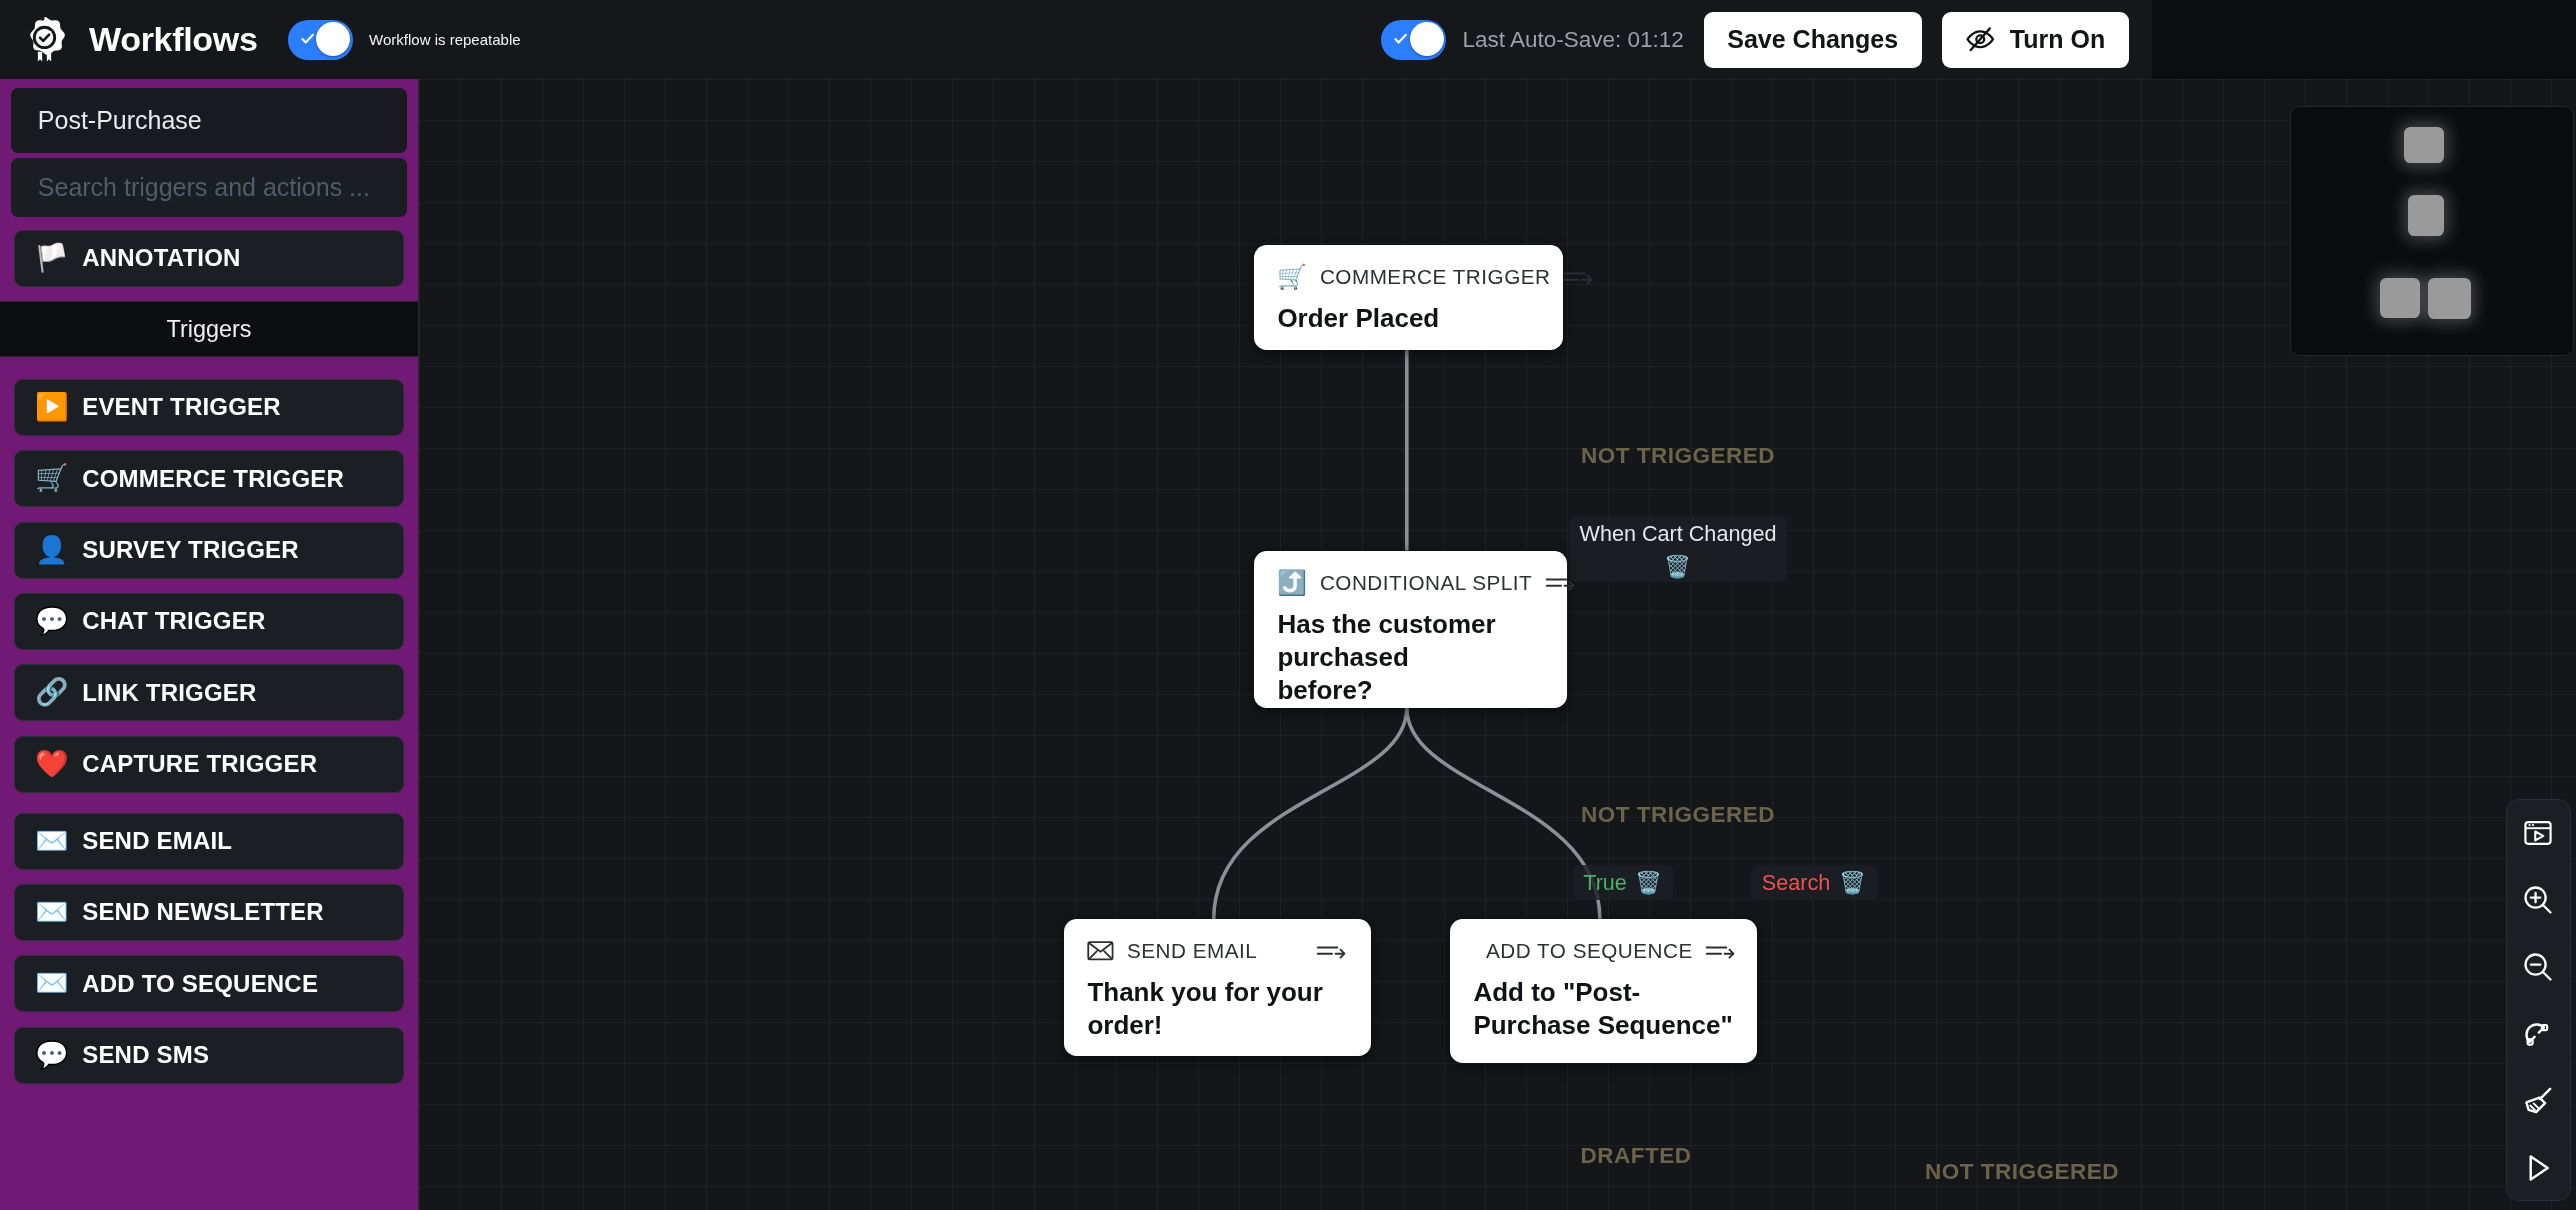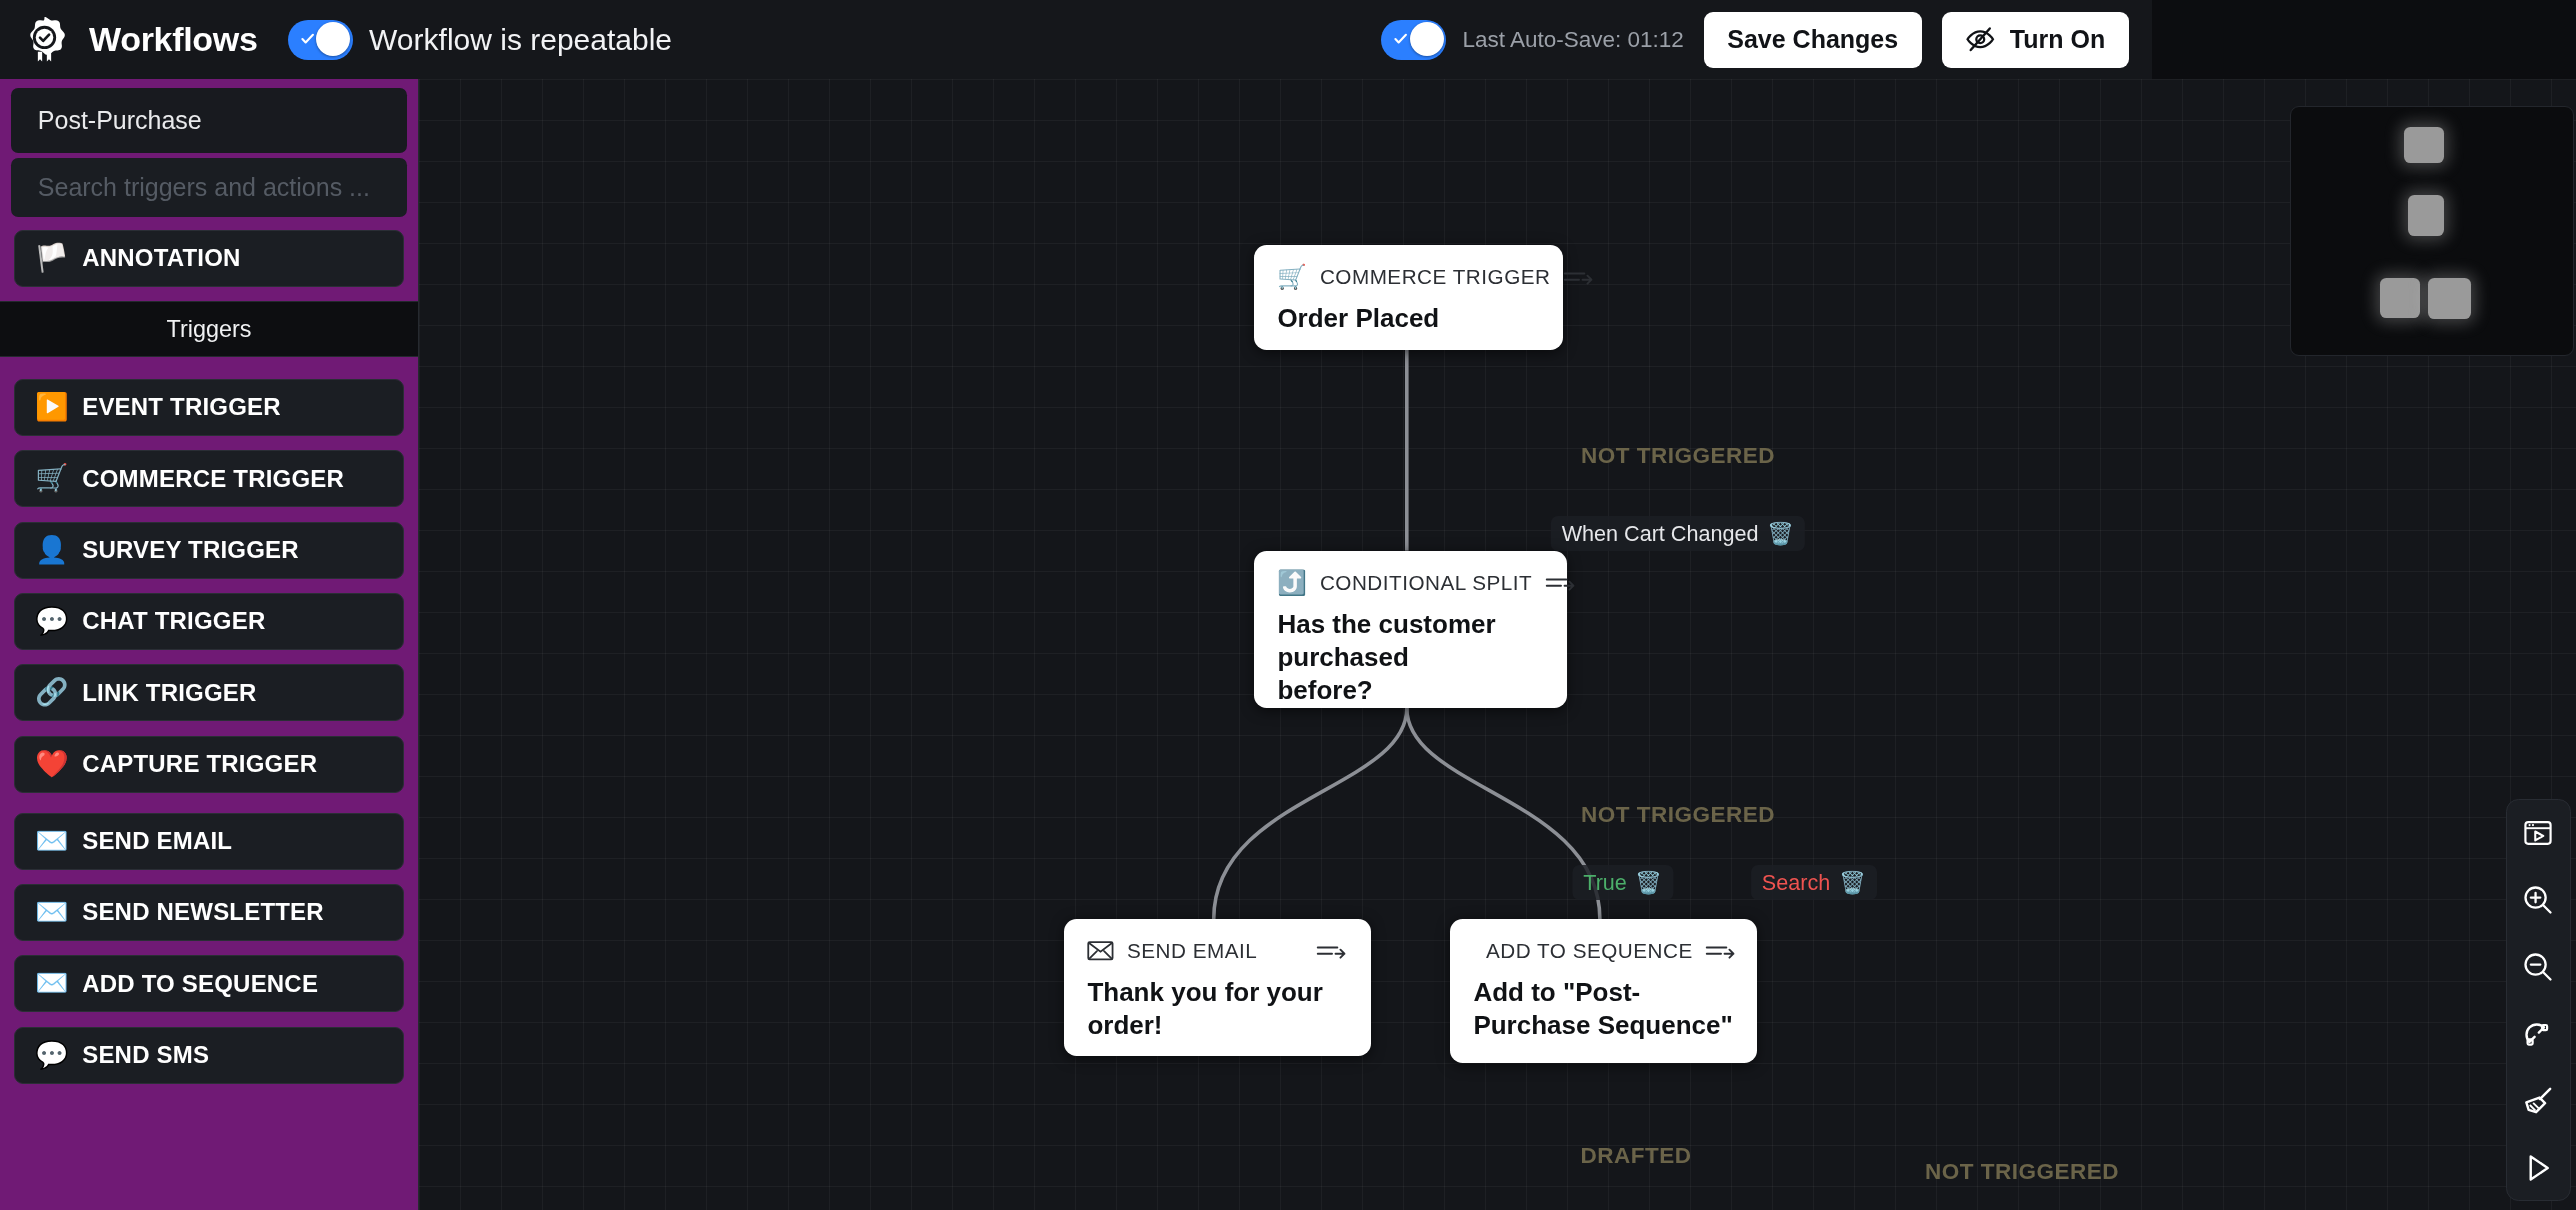--- a/index.html
+++ b/index.html
@@ -33,21 +33,21 @@
     position: absolute; right: 2.7px; top: 2.7px;
     width: 34px; height: 34px; border-radius: 50%;
     background: #ffffff; box-shadow: 0 0.9px 2.7px rgba(0,0,0,.4);
   }
   .toggle .tick {
     position: absolute; left: 11.7px; top: 11.7px;
     width: 15.3px; height: 15.3px;
   }
   .header-toggle-wrap { margin-left: 30.5px; display: flex; align-items: center; }
   .toggle-caption {
-    color: #f2f3f5; font-size: 30px; margin-left: 16px; white-space: nowrap;
+    color: #f2f3f5; font-size: 15px; margin-left: 16px; white-space: nowrap;
   }
   .header-right {
     margin-left: auto; display: flex; align-items: center; gap: 0;
   }
   .autosave-text {
     color: #9ba0a8; font-size: 22.5px; margin: 0 20px 0 16px; white-space: nowrap;
   }
   .hbtn {
     height: 56px; border-radius: 9px; background: #ffffff; color: #111317;
     font-size: 25px; font-weight: 600; display: flex; align-items: center;
@@ -295,21 +295,21 @@
         <span class="nh-label">COMMERCE TRIGGER</span>
         <svg class="nh-arrow" width="32" height="20" viewBox="0 0 36 22">
           <path d="M2 7h22M2 14h16" stroke="#2c2f34" stroke-width="2.2" stroke-linecap="round"></path>
           <path d="M22 14h10m-4.5-4.5L32 14l-4.5 4.5" stroke="#2c2f34" stroke-width="2.2" fill="none" stroke-linecap="round" stroke-linejoin="round"></path>
         </svg>
       </div>
       <div class="node-title">Order Placed</div>
     </div>
     <div class="node-status" style="left:1259px; top:364px; transform:translateX(-50%);">NOT TRIGGERED</div>
 
-    <div class="edge-label" style="left:1259px; top:437px; transform:translateX(-50%);">
+    <div class="edge-label" style="left:1259px; top:437px; transform:translateX(-50%);flex-direction:column;">
       <span class="el-text">When Cart Changed</span>
       <span class="trash">🗑️</span>
     </div>
 
     <div class="node" style="left:835px; top:472px; width:313px; height:157px;">
       <div class="node-head">
         <span class="nh-icon">⤴️</span>
         <span class="nh-label">CONDITIONAL SPLIT</span>
         <svg class="nh-arrow" width="32" height="20" viewBox="0 0 36 22">
           <path d="M2 7h22M2 14h16" stroke="#2c2f34" stroke-width="2.2" stroke-linecap="round"></path>

